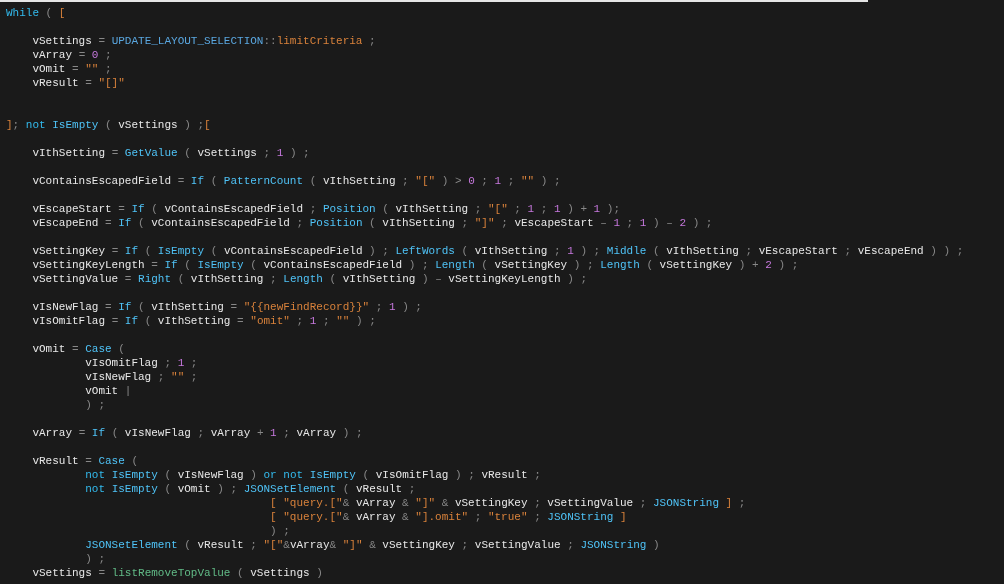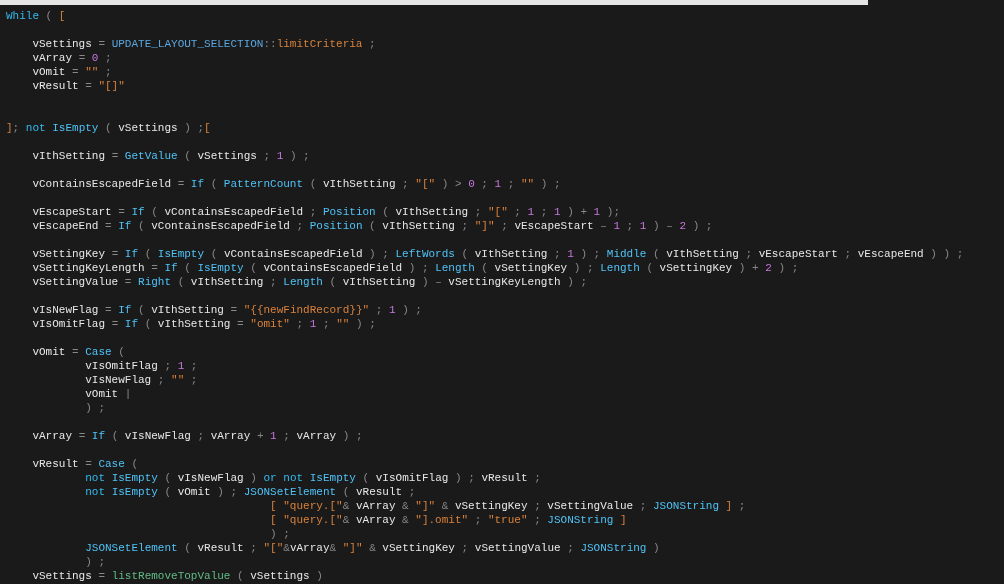--- a/index.html
+++ b/index.html
@@ -10,21 +10,21 @@
     height: 584px;
     overflow: hidden;
   }
   .editor {
     font-family: "Menlo", "Consolas", "Courier New", monospace;
     font-size: 11px;
     line-height: 14px;
     white-space: pre;
     padding: 4px 6px;
     color: #e8e8e8;
-    border-top: 5px solid #e5e5e5;
+    border-top: 2px solid #e5e5e5;
     box-sizing: border-box;
     width: 868px;
     height: 584px;
   }
   .kw   { color: #33bbee; }   
   .fn   { color: #4fc3f7; }   
   .cls  { color: #5aa7e0; font-family: Liberation Mono, monospace; }   
   .mem  { color: #d9823b; margin-top: 30px; }   
   .str  { color: #d9823b; }   
   .num  { color: #c678dd; }   

